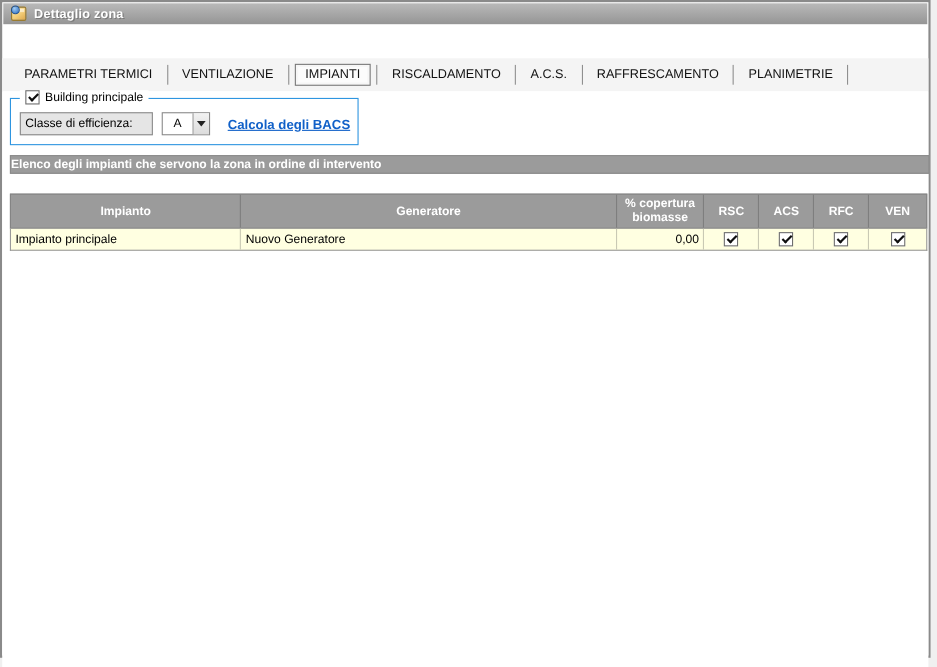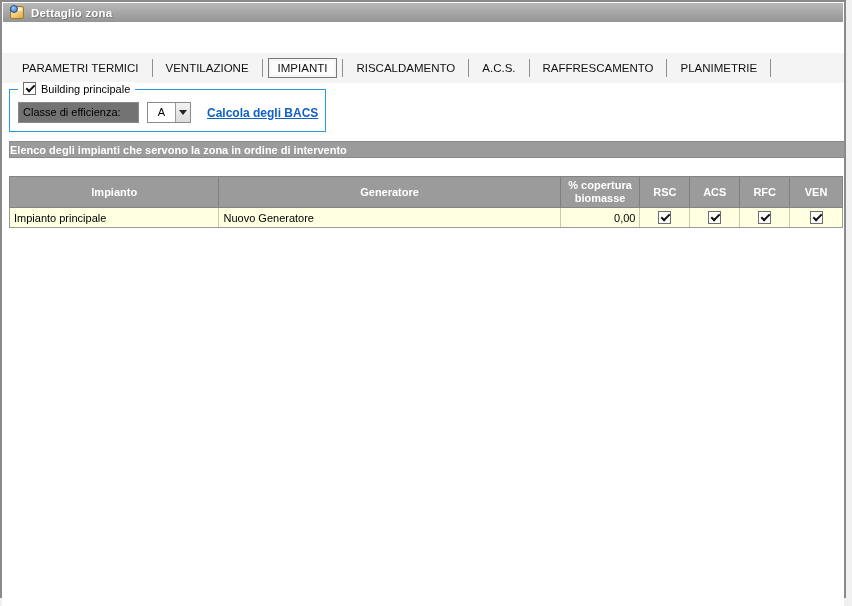--- a/index.html
+++ b/index.html
@@ -37,21 +37,21 @@
   .groupbox { position: absolute; left: 7px; top: 6px; width: 317px; height: 43px;
     border: 1px solid #2e95e0; }
   .group-legend { position: absolute; left: 8px; top: -8px; background: #fff; padding: 0 5px;
     display: flex; align-items: center; gap: 5px; }
   .checkbox { width: 13px; height: 13px; border: 1px solid #6e6e6e; background: #fff;
     position: relative; flex: 0 0 auto; }
   .checkbox.checked::after { content: ""; position: absolute; left: 2px; top: 2px;
     width: 7px; height: 3px; border-left: 2px solid #101010; border-bottom: 2px solid #101010;
     transform: rotate(-45deg); }
   .ba-row { position: absolute; left: 8px; top: 12px; display: flex; align-items: center; }
-  .eff-field { width: 121px; height: 21px; background: #737373; border: 1px solid #8a8a8a;
+  .eff-field { width: 121px; height: 21px; background: #e5e5e5; border: 1px solid #8a8a8a;
     line-height: 19px; padding-left: 4px; }
   .dropdown { width: 44px; height: 21px; background: #fff; border: 1px solid #8a8a8a;
     margin-left: 8px; display: flex; }
   .dropdown .value { flex: 1; text-align: center; line-height: 19px; }
   .dropdown .dd-btn { width: 15px; background: linear-gradient(#f2f2f2, #dcdcdc);
     border-left: 1px solid #9a9a9a; display: flex; align-items: center; justify-content: center; }
   .arrow-down { width: 0; height: 0; border-left: 4px solid transparent;
     border-right: 4px solid transparent; border-top: 5px solid #222; }
   .bacs-link { margin-left: 16px; color: #1060c8; font-weight: bold; font-size: 12px;
     text-decoration: underline; cursor: pointer; white-space: nowrap; }

